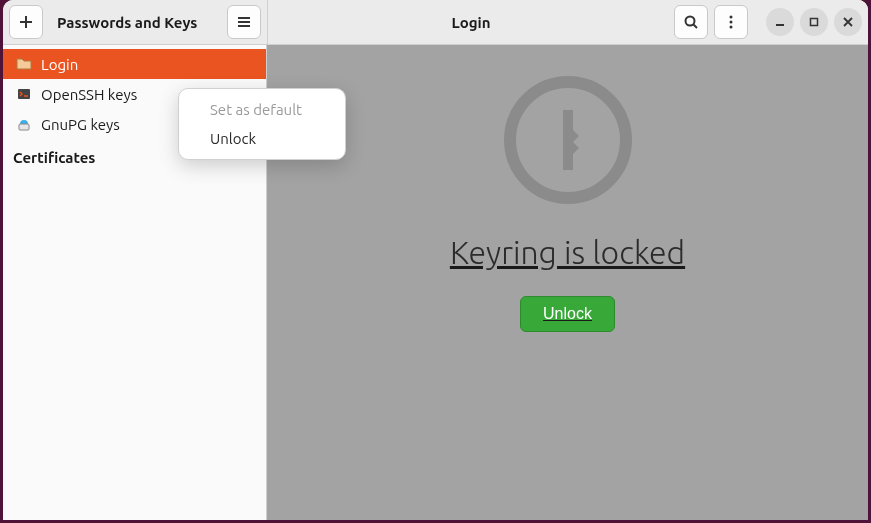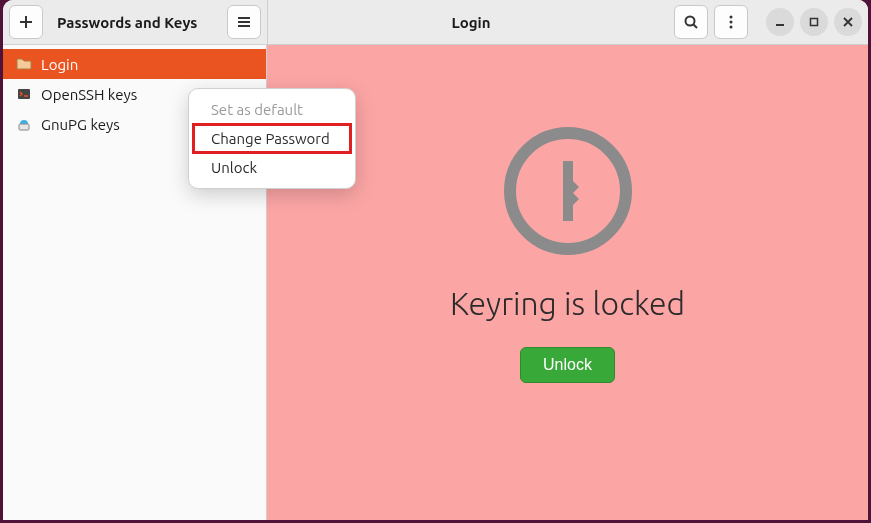--- a/index.html
+++ b/index.html
@@ -108,23 +108,24 @@
     width: 18px; height: 18px;
     display: inline-flex;
     align-items: center;
     justify-content: center;
   }
   .content {
     flex: 1;
     display: flex;
     flex-direction: column;
     align-items: center;
-    justify-content: center;
+    justify-content: flex-start;
     gap: 26px;
-    background: #fca5a5;
+    background: #a3a3a3;
+    text-decoration: underline;
   }
   .lock-circle {
     margin-top: 30px;
   }
   .locked-heading {
     font-weight: 300;
     font-size: 32px;
     color: #2b2b2b;
   }
   .unlock-btn {
@@ -132,27 +133,27 @@
     color: #fff;
     border: 1px solid #2e8a2e;
     border-radius: 6px;
     padding: 8px 22px;
     font-size: 16px;
     cursor: pointer;
   }
   .context-menu {
     position: absolute;
     top: 88px;
-    left: 185px;
+    left: 175px;
     width: 168px;
     background: #fff;
     border: 1px solid #d0d0d0;
     border-radius: 10px;
     box-shadow: 0 6px 20px rgba(0,0,0,0.18);
-    padding: 6px 4px;
+    padding: 6px 13px;
     z-index: 50;
   }
   .menu-item {
     padding: 6px 18px;
     cursor: pointer;
     color: #2a2a2a;
   }
   .menu-item.disabled {
     color: #9a9a9a;
     cursor: default;
@@ -239,34 +240,34 @@
       <div class="sidebar-item">
         <span class="icon">
           <svg width="16" height="16" viewBox="0 0 16 16">
               <path d="M4 8a4 4 0 018 0v1H4z" fill="#3daee9"></path>
               <rect x="3" y="8" width="10" height="6" rx="1" fill="#e6e6e6" stroke="#888"></rect>
             </svg>
         </span>
         <span>GnuPG keys</span>
       </div>
 
+      <div class="section-header">Certificates</div>
     </div>
 
     <div class="content">
       <div class="lock-circle">
         <svg width="130" height="130" viewBox="0 0 130 130">
           <circle cx="65" cy="65" r="58" stroke="#8b8b8b" stroke-width="12" fill="none"></circle>
           <path d="M60 35 h10 v20 l6 6 -6 6 6 6 -6 6 v16 h-10 z" fill="#8b8b8b"></path>
         </svg>
       </div>
       <div class="locked-heading">Keyring is locked</div>
       <button class="unlock-btn">Unlock</button>
       <div style="height:60px"></div>
     </div>
   </div>
 
   <div class="context-menu">
     <div class="menu-item disabled">Set as default</div>
-    <div class="menu-item highlighted">Change Password</div>
     <div class="menu-item">Unlock</div>
   </div>
 
 </div>
 
 </body></html>

